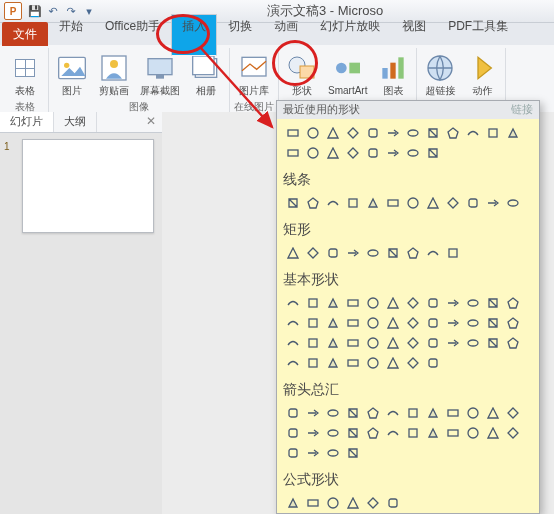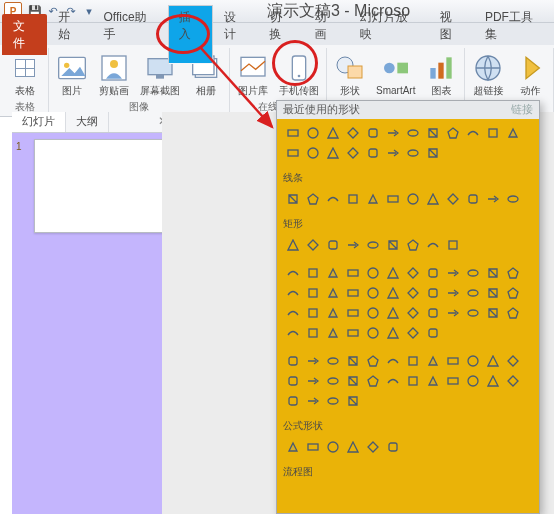--- a/index.html
+++ b/index.html
@@ -3,58 +3,58 @@
 <meta charset="utf-8">
 <style>
 html,body{margin:0;padding:0;font-family:"Microsoft YaHei","Segoe UI",sans-serif;font-size:12px;background:#fff;color:#333;overflow:hidden}
 body{width:554px;height:514px;position:relative}
 
 
 .titlebar{height:22px;background:linear-gradient(#f8f9fb,#e6e9ee);display:flex;align-items:center;padding:0 4px;border-bottom:1px solid #c8cdd4}
 .app-icon{width:16px;height:16px;background:#fff;border:1px solid #c46a28;border-radius:2px;display:flex;align-items:center;justify-content:center;color:#d06b1f;font-weight:bold;font-size:10px;margin-right:6px}
 .qat{display:flex;gap:4px}
 .qat span{width:14px;height:14px;display:inline-flex;align-items:center;justify-content:center;color:#4a6a92;font-size:11px}
-.doc-title{position:absolute;left:50%;transform:translateX(-10px);font-size:16px;color:#4a4a4a}
+.doc-title{position:absolute;left:50%;transform:translateX(-10px);font-size:13px;color:#4a4a4a}
 
 
 .tabs{height:22px;display:flex;align-items:center;background:#e6e9ee;padding-left:2px}
 .tab{padding:3px 10px 20px;font-size:12px;color:#4a4a4a;border:1px solid transparent;border-bottom:none;position:relative}
 .tab.file{background:#c43e1c;color:#fff;border-radius:2px 2px 0 0;padding:3px 10px}
 .tab.active{background:#0ea5e9;border-color:#c8cdd4;border-bottom:1px solid #f5f6f8;margin-bottom:-1px}
 
 
 .ribbon{height:68px;background:#f5f6f8;border-bottom:1px solid #c8cdd4;display:flex;padding:3px 2px 0;gap:0}
 .group{display:flex;flex-direction:column;align-items:center;border-right:1px solid #dadde2;padding:0 4px}
 .group-items{display:flex;gap:4px;flex:1;align-items:flex-start;padding-top:2px}
 .group-label{font-size:10px;color:#6a6a6a;padding:1px 0 2px}
 .rbtn{display:flex;flex-direction:column;align-items:center;gap:1px;padding:2px 3px;min-width:32px;cursor:pointer}
 .rbtn .ico{width:20px;height:20px;display:flex;align-items:center;justify-content:center}
 .rbtn .lbl{font-size:10px;color:#4a4a4a;white-space:nowrap;text-align:center;line-height:1.1}
 .rbtn.big .ico{width:32px;height:32px}
 
 
-.left-pane{position:absolute;top:112px;left:12px;width:162px;bottom:0;background:#c4b5fd;border-right:4px solid #d946ef}
+.left-pane{position:absolute;top:112px;left:0;width:162px;bottom:0;background:#e5e5e5;border-right:4px solid #d946ef}
 .pane-tabs{height:20px;display:flex;border-bottom:1px solid #c8cdd4;background:#f5f6f8}
 .pane-tab{flex:0 0 auto;padding:2px 10px;font-size:11px;color:#4a4a4a;border-right:1px solid #dadde2}
 .pane-tab.active{background:#fff}
 .pane-close{margin-left:auto;padding:2px 6px;color:#888;cursor:pointer}
 .thumb-area{padding:6px}
 .thumb{background:#fff;border:1px solid #b8bcc2;width:130px;height:92px;box-shadow:0 1px 2px rgba(0,0,0,.15)}
 .thumb-num{font-size:10px;color:#7a5c1a;position:absolute;left:4px;margin-top:2px}
 
 
 .canvas{position:absolute;top:112px;left:162px;right:0;bottom:0;background:#ececec}
 
 
-.shapes-panel{position:absolute;top:100px;left:276px;width:262px;height:412px;background:#eab308;border:1px solid #a7abb1;box-shadow:3px 3px 8px rgba(0,0,0,.25);overflow:hidden}
+.shapes-panel{position:absolute;top:100px;left:276px;width:262px;height:412px;background:#fef9c3;border:1px solid #a7abb1;box-shadow:3px 3px 8px rgba(0,0,0,.25);overflow:hidden}
 .sp-head{display:flex;height:18px;font-size:11px;background:#e7e9ec}
 .sp-head div{flex:1;padding:1px 6px;color:#5a5a5a}
 .sp-body{overflow-y:auto;height:394px}
 .cat{padding:2px 6px 0}
-.cat-title{font-size:10px;color:#4a4a4a;padding:2px 0}
+.cat-title{font-size:14px;color:#4a4a4a;padding:2px 0}
 .cat-grid{display:flex;flex-wrap:wrap;gap:0;padding:2px 0 4px}
 .shp{width:18px;height:18px;border:1px solid transparent;display:flex;align-items:center;justify-content:center;color:#4a5a70;font-size:13px;cursor:pointer}
 .shp svg{width:12px;height:12px;stroke:#4a5a70;stroke-width:1.3;fill:none}
 
 
 .anno-circle{position:absolute;border:3px solid #d92020;border-radius:50%;pointer-events:none}
 .arrow{position:absolute;pointer-events:none}
 
 
 .sp-body::-webkit-scrollbar{width:16px}
@@ -79,21 +79,20 @@
     <span>▾</span>
   </div>
   <div class="doc-title">演示文稿3 - Microso</div>
 </div>
 
 <div class="tabs">
   <div class="tab file">文件</div>
   <div class="tab">开始</div>
   <div class="tab">Office助手</div>
   <div class="tab active">插入</div>
-  <div class="tab">设计</div>
   <div class="tab">切换</div>
   <div class="tab">动画</div>
   <div class="tab">幻灯片放映</div>
   <div class="tab">视图</div>
   <div class="tab">PDF工具集</div>
 </div>
 
 <div class="ribbon">
 
   <div class="group">
@@ -155,29 +154,20 @@
   <div class="group">
     <div class="group-items">
       <div class="rbtn big">
         <div class="ico">
             <svg viewBox="0 0 24 24">
               <rect x="3" y="4" width="18" height="14" fill="#fff" stroke="#8097b5"></rect>
               <path d="M3 14 L9 9 L14 13 L21 7" stroke="#d06b1f" fill="none"></path>
             </svg>
           </div>
         <div class="lbl">图片库</div>
-      </div>
-      <div class="rbtn big">
-        <div class="ico">
-            <svg viewBox="0 0 24 24">
-              <rect x="7" y="3" width="10" height="18" rx="2" fill="#fff" stroke="#8097b5"></rect>
-              <circle cx="12" cy="18" r="1" fill="#8097b5"></circle>
-            </svg>
-          </div>
-        <div class="lbl">手机传图</div>
       </div>
     </div>
     <div class="group-label">在线图片</div>
   </div>
 
   <div class="group" style="border-right:1px solid #dadde2">
     <div class="group-items">
       <div class="rbtn big">
         <div class="ico">
             <svg viewBox="0 0 32 32">
@@ -468,20 +458,21 @@
             </svg>
           </div>
           <div class="shp">
             <svg viewBox="0 0 12 12">
               <rect x="2" y="2" width="8" height="8"></rect>
             </svg>
           </div>
         </div>
       </div>
       <div class="cat">
+        <div class="cat-title">基本形状</div>
         <div class="cat-grid">
           <div class="shp">
             <svg viewBox="0 0 12 12">
               <path d="M1 8 Q6 1 11 8"></path>
             </svg>
           </div>
           <div class="shp">
             <svg viewBox="0 0 12 12">
               <rect x="2" y="2" width="8" height="8"></rect>
             </svg>
@@ -692,20 +683,21 @@
             </svg>
           </div>
           <div class="shp">
             <svg viewBox="0 0 12 12">
               <rect x="2" y="2" width="8" height="8" rx="2"></rect>
             </svg>
           </div>
         </div>
       </div>
       <div class="cat">
+        <div class="cat-title">箭头总汇</div>
         <div class="cat-grid">
           <div class="shp">
             <svg viewBox="0 0 12 12">
               <rect x="2" y="2" width="8" height="8" rx="2"></rect>
             </svg>
           </div>
           <div class="shp">
             <svg viewBox="0 0 12 12">
               <path d="M1 6 H9 M7 3 L11 6 L7 9"></path>
             </svg>

